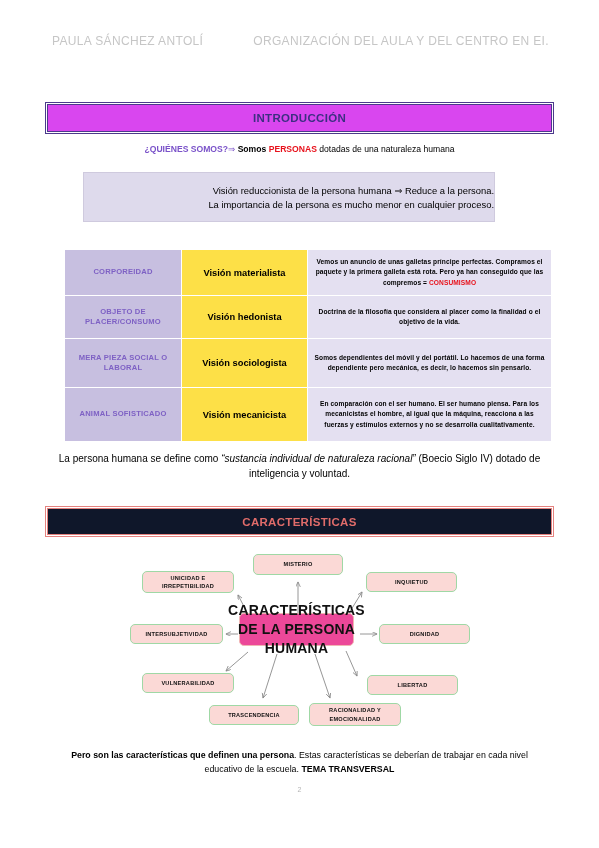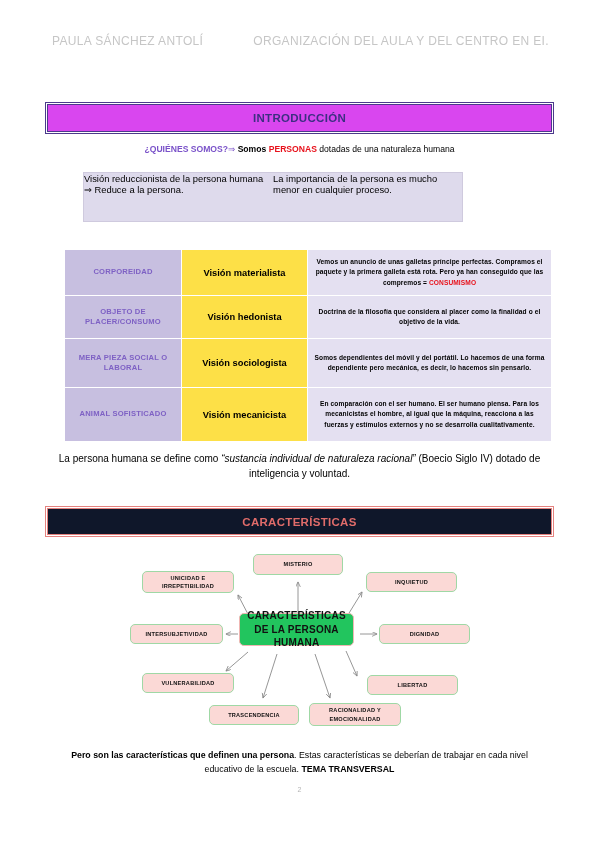--- a/index.html
+++ b/index.html
@@ -93,28 +93,28 @@
   .line-quienes .q    { color: #7a52c9; }
   .line-quienes .arr  { color: #7a52c9; font-weight: normal; }
   .line-quienes .red  { color: #e8111b; }
   .line-quienes .norm { font-weight: normal; }
 
   
   .note-box {
     position: absolute;
     left: 83px;
     top: 172px;
-    width: 380px;
+    width: 412px;
     height: 50px;
     box-sizing: border-box;
     background: #dedaec;
     border: 1px solid #cfcade;
     display: flex;
-    flex-direction: row;
-    align-items: flex-start;
+    flex-direction: column;
+    align-items: flex-end;
     justify-content: center;
     gap: 3px;
     font-size: 9.4px;
     color: #000;
   }
 
   
   .vtable {
     position: absolute;
     left: 64px;
@@ -222,23 +222,23 @@
     justify-content: center;
     text-align: center;
     font-size: 5.6px;
     font-weight: bold;
     letter-spacing: 0.25px;
     line-height: 1.5;
     color: #111;
     padding: 2px 3px;
   }
   .node.center {
-    background: #22c55e;
+    background: #ec4899;
     border: 1.4px solid #f0b6b3;
-    font-size: 10px;
+    font-size: 14px;
     letter-spacing: 0.2px;
     line-height: 1.35;
     color: #111;
   }
 
   
   .closing {
     position: absolute;
     top: 749px;
     left: 55px;

